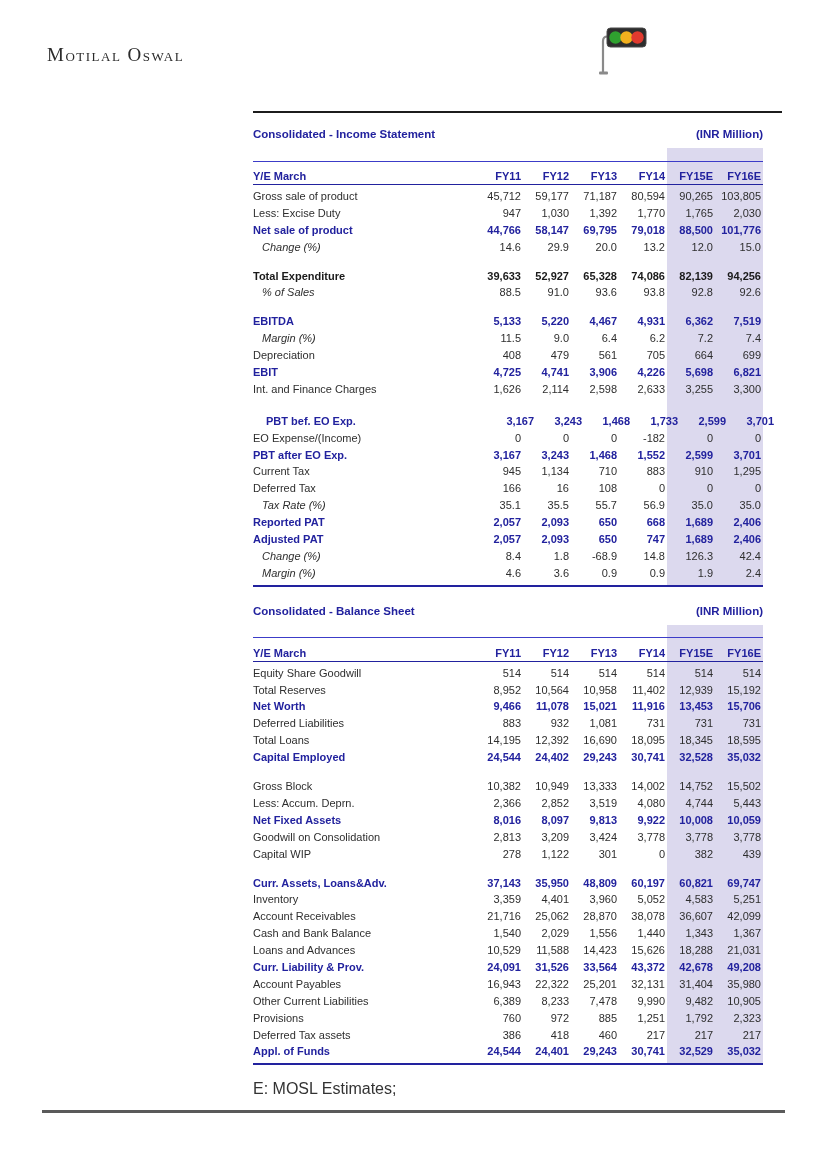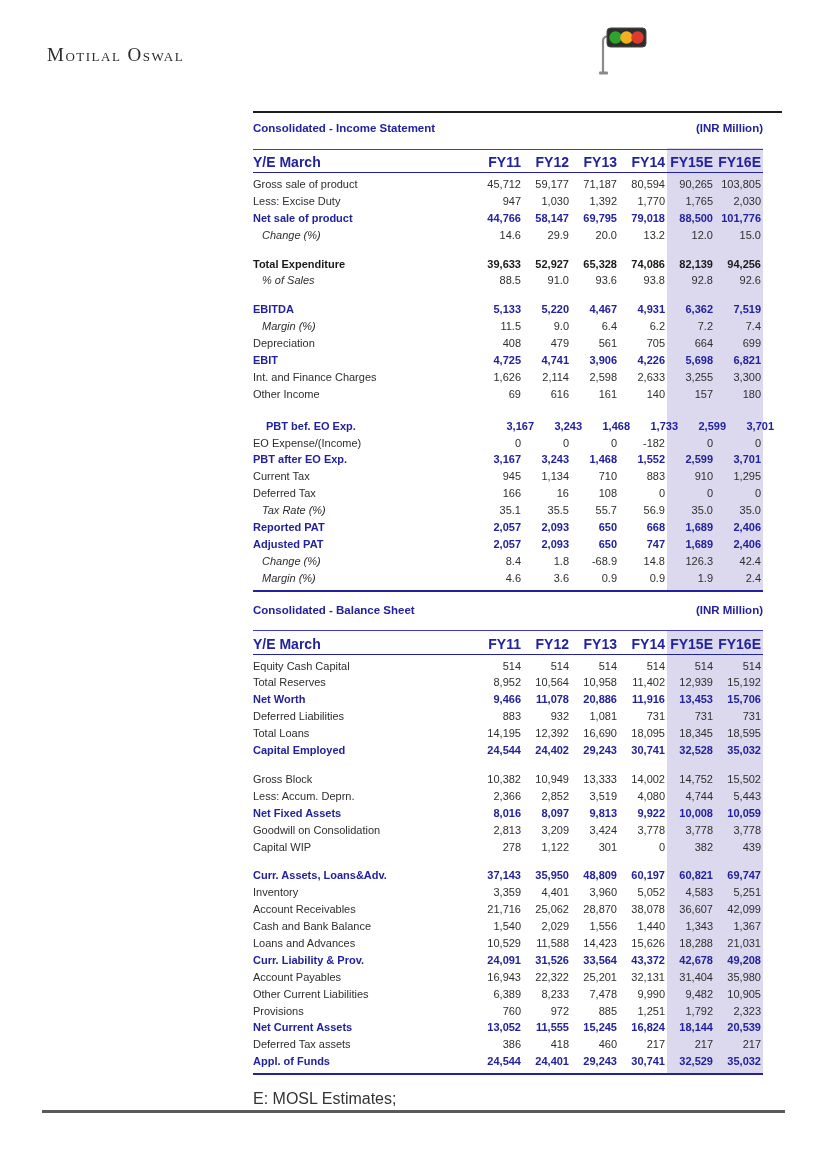--- a/index.html
+++ b/index.html
@@ -20,28 +20,28 @@
   .traffic{position:absolute;left:596px;top:27px;}
   .rule-top{position:absolute;left:253px;top:111px;width:529px;height:2px;background:var(--top-rule);}
   .rule-bottom{position:absolute;left:42px;top:1110px;width:743px;height:3px;background:var(--bottom-rule);}
   .doc{position:absolute;left:253px;top:122px;width:510px;}
 
   .tbl{position:relative;border-bottom:2px solid var(--navy);}
   .tbl + .tbl{margin-top:12px;}
   .band{position:absolute;top:26px;bottom:0;right:0;width:96px;background:var(--band);z-index:0;}
 
   .t-title{
-    position:relative;z-index:1;display:flex;justify-content:space-between;align-items:flex-start;
+    position:relative;z-index:1;display:flex;justify-content:space-between;align-items:center;
     height:24.5px;border-bottom:1.5px solid var(--t-underline);
-    color:var(--navy);font-weight:bold;font-size:11.5px;padding-bottom:2px;box-sizing:content-box;
+    color:var(--navy);font-weight:bold;font-size:11.5px;padding-bottom:14px;box-sizing:content-box;
   }
   .t-head{
     position:relative;z-index:1;display:grid;grid-template-columns:222px repeat(6,48px);
     align-items:end;height:20.5px;border-bottom:1.5px solid var(--navy);
-    color:var(--navy);font-weight:bold;font-size:14px;padding-bottom:2px;
+    color:var(--navy);font-weight:bold;font-size:11px;padding-bottom:2px;
   }
   .t-body{position:relative;z-index:1;padding:3px 0 3px 0;}
   .t-row{display:grid;grid-template-columns:222px repeat(6,48px);height:16.9px;line-height:16.9px;font-size:11px;color:var(--text);}
   .t-row.gap-s{margin-top:12px;}
   .t-row.gap-l{margin-top:15px;padding-left:13px;}
   .t-row.bold-navy{color:var(--navy);font-weight:bold;}
   .t-row.bold-black{color:var(--black);font-weight:bold;}
   .t-row.indent .lbl{padding-left:9px;font-style:italic;}
   .lbl{text-align:left;white-space:nowrap;overflow:hidden;}
   .num{text-align:right;padding-right:2px;white-space:nowrap;}
@@ -175,29 +175,20 @@
           </div>
           <div class="t-row normal">
             <span class="lbl">Int. and Finance Charges</span>
             <span class="num">1,626</span>
             <span class="num">2,114</span>
             <span class="num">2,598</span>
             <span class="num">2,633</span>
             <span class="num">3,255</span>
             <span class="num">3,300</span>
           </div>
-          <div class="t-row normal">
-            <span class="lbl">Other Income</span>
-            <span class="num">69</span>
-            <span class="num">616</span>
-            <span class="num">161</span>
-            <span class="num">140</span>
-            <span class="num">157</span>
-            <span class="num">180</span>
-          </div>
           <div class="t-row bold-navy gap-l">
             <span class="lbl">PBT bef. EO Exp.</span>
             <span class="num">3,167</span>
             <span class="num">3,243</span>
             <span class="num">1,468</span>
             <span class="num">1,733</span>
             <span class="num">2,599</span>
             <span class="num">3,701</span>
           </div>
           <div class="t-row normal">
@@ -294,42 +285,42 @@
         <span class="lbl">Y/E March</span>
       <span class="num">FY11</span>
           <span class="num">FY12</span>
           <span class="num">FY13</span>
           <span class="num">FY14</span>
           <span class="num">FY15E</span>
           <span class="num">FY16E</span>
         </div>
       <div class="t-body">
           <div class="t-row normal">
-            <span class="lbl">Equity Cash Capital</span>
+            <span class="lbl">Equity Share Goodwill</span>
             <span class="num">514</span>
             <span class="num">514</span>
             <span class="num">514</span>
             <span class="num">514</span>
             <span class="num">514</span>
             <span class="num">514</span>
           </div>
           <div class="t-row normal">
             <span class="lbl">Total Reserves</span>
             <span class="num">8,952</span>
             <span class="num">10,564</span>
             <span class="num">10,958</span>
             <span class="num">11,402</span>
             <span class="num">12,939</span>
             <span class="num">15,192</span>
           </div>
           <div class="t-row bold-navy">
             <span class="lbl">Net Worth</span>
             <span class="num">9,466</span>
             <span class="num">11,078</span>
-            <span class="num">20,886</span>
+            <span class="num">15,021</span>
             <span class="num">11,916</span>
             <span class="num">13,453</span>
             <span class="num">15,706</span>
           </div>
           <div class="t-row normal">
             <span class="lbl">Deferred Liabilities</span>
             <span class="num">883</span>
             <span class="num">932</span>
             <span class="num">1,081</span>
             <span class="num">731</span>
@@ -473,29 +464,20 @@
           </div>
           <div class="t-row normal">
             <span class="lbl">Provisions</span>
             <span class="num">760</span>
             <span class="num">972</span>
             <span class="num">885</span>
             <span class="num">1,251</span>
             <span class="num">1,792</span>
             <span class="num">2,323</span>
           </div>
-          <div class="t-row bold-navy">
-            <span class="lbl">Net Current Assets</span>
-            <span class="num">13,052</span>
-            <span class="num">11,555</span>
-            <span class="num">15,245</span>
-            <span class="num">16,824</span>
-            <span class="num">18,144</span>
-            <span class="num">20,539</span>
-          </div>
           <div class="t-row normal">
             <span class="lbl">Deferred Tax assets</span>
             <span class="num">386</span>
             <span class="num">418</span>
             <span class="num">460</span>
             <span class="num">217</span>
             <span class="num">217</span>
             <span class="num">217</span>
           </div>
           <div class="t-row bold-navy">

